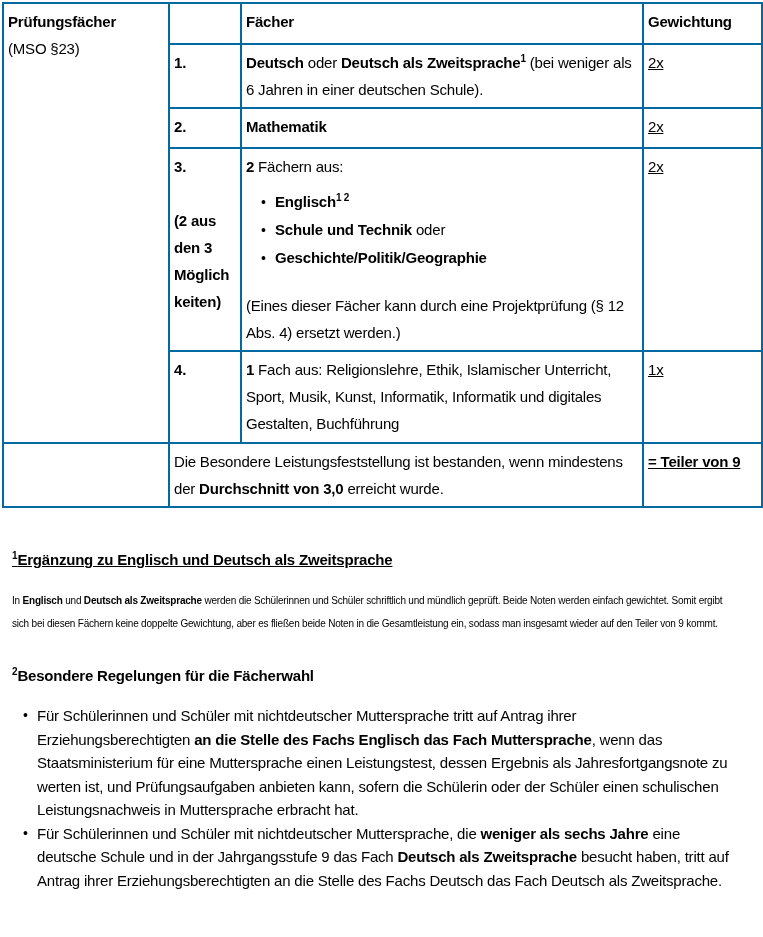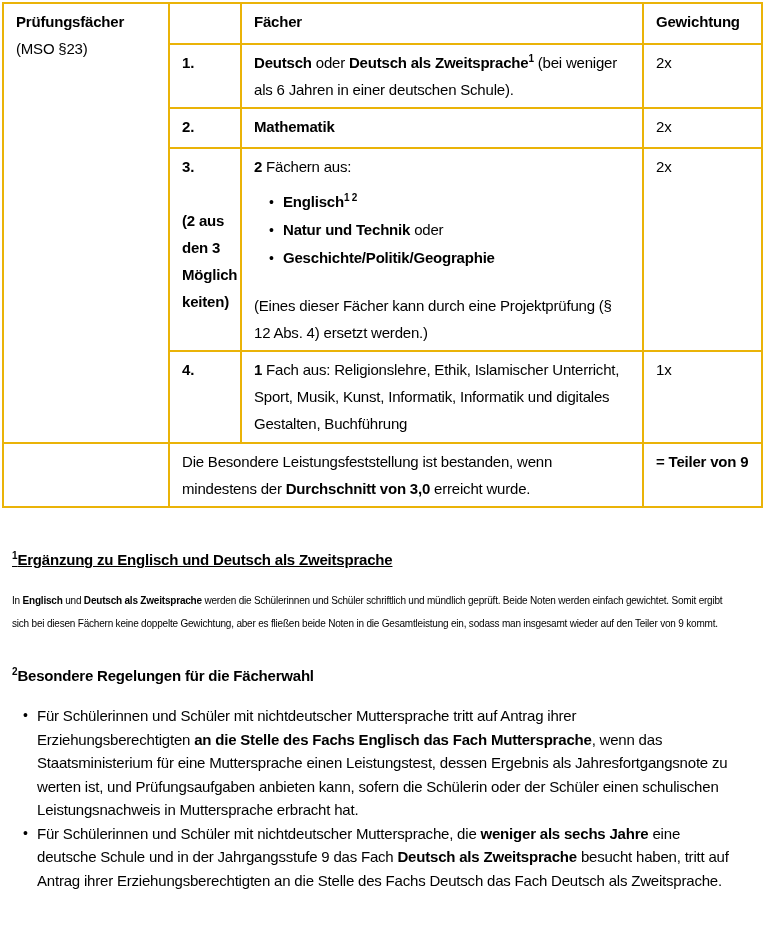--- a/index.html
+++ b/index.html
@@ -28,30 +28,30 @@
   }
 
   
   table.exam-table {
     border-collapse: collapse;
     table-layout: fixed;
     width: 759px;
     margin: 2px 0 0 2px;
   }
   table.exam-table td {
-    border: 2px solid #eab308;
+    border: 2px solid #0369a1;
     vertical-align: top;
-    padding: 4px 12px;
+    padding: 4px 4px;
     font-size: 15px;
     line-height: 27px;
     box-sizing: border-box;
     overflow: hidden;
   }
   td.num { white-space: pre-line; }
-  td.wt  { vertical-align: middle; padding-left: 7px; padding-right: 4px; }
+  td.wt  { vertical-align: middle; padding-left: 7px; padding-right: 4px; text-decoration: underline; }
   td.wt.top { vertical-align: top; }
 
   .cell-bullets { margin: 8px 0 20px 0; }
   .cbl { display: flex; line-height: 28px; }
   .cbl .mk { width: 14px; margin-left: 15px; flex: 0 0 auto; font-size: 14px; }
   .note-block { line-height: 27px; }
 
   
   .fn-area { margin-left: 12px; width: 740px; }
   .fn-heading { font-size: 15px; line-height: 23.5px; font-weight: 700; }
@@ -112,21 +112,21 @@
 keiten)</td>
         <td>
           <div><span class="b">2</span><span> Fächern aus:</span></div>
           <div class="cell-bullets">
             <div class="cbl">
               <span class="mk">•</span>
               <span><span class="b">Englisch</span><sup class="b">1 2</sup></span>
             </div>
             <div class="cbl">
               <span class="mk">•</span>
-              <span><span class="b">Natur und Technik</span><span> oder</span></span>
+              <span><span class="b">Schule und Technik</span><span> oder</span></span>
             </div>
             <div class="cbl">
               <span class="mk">•</span>
               <span><span class="b">Geschichte/Politik/Geographie</span></span>
             </div>
           </div>
           <div class="note-block"><span>(Eines dieser Fächer kann durch eine Projektprüfung (§ 12 Abs. 4) ersetzt werden.)</span></div>
         </td>
         <td class="wt">2x</td>
       </tr>

